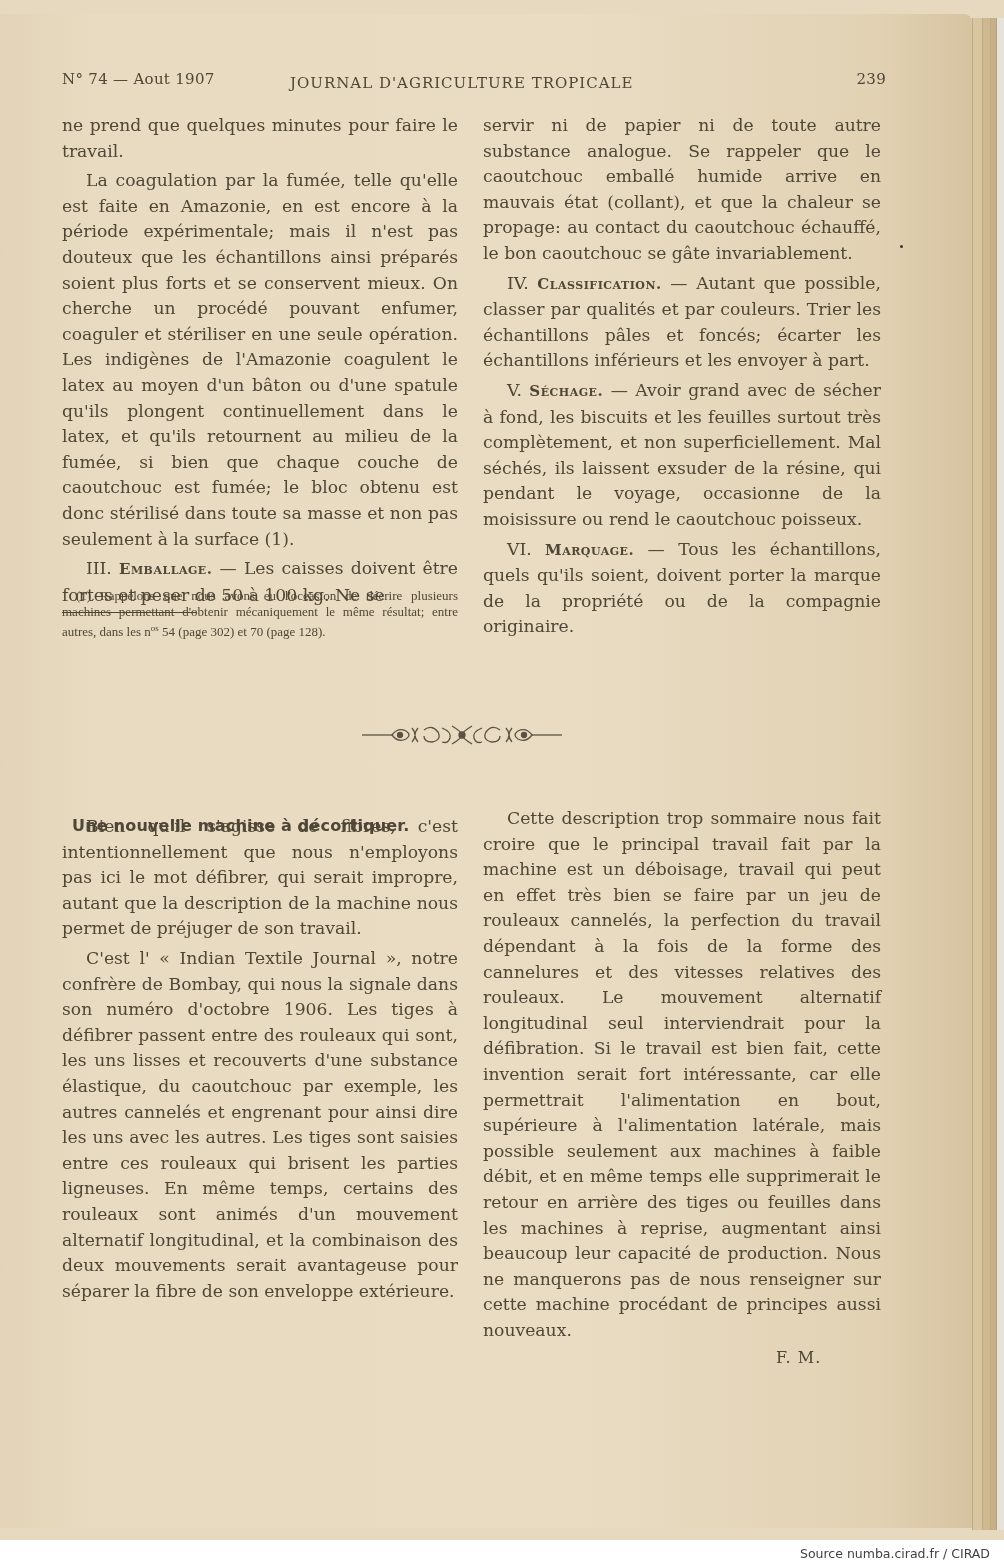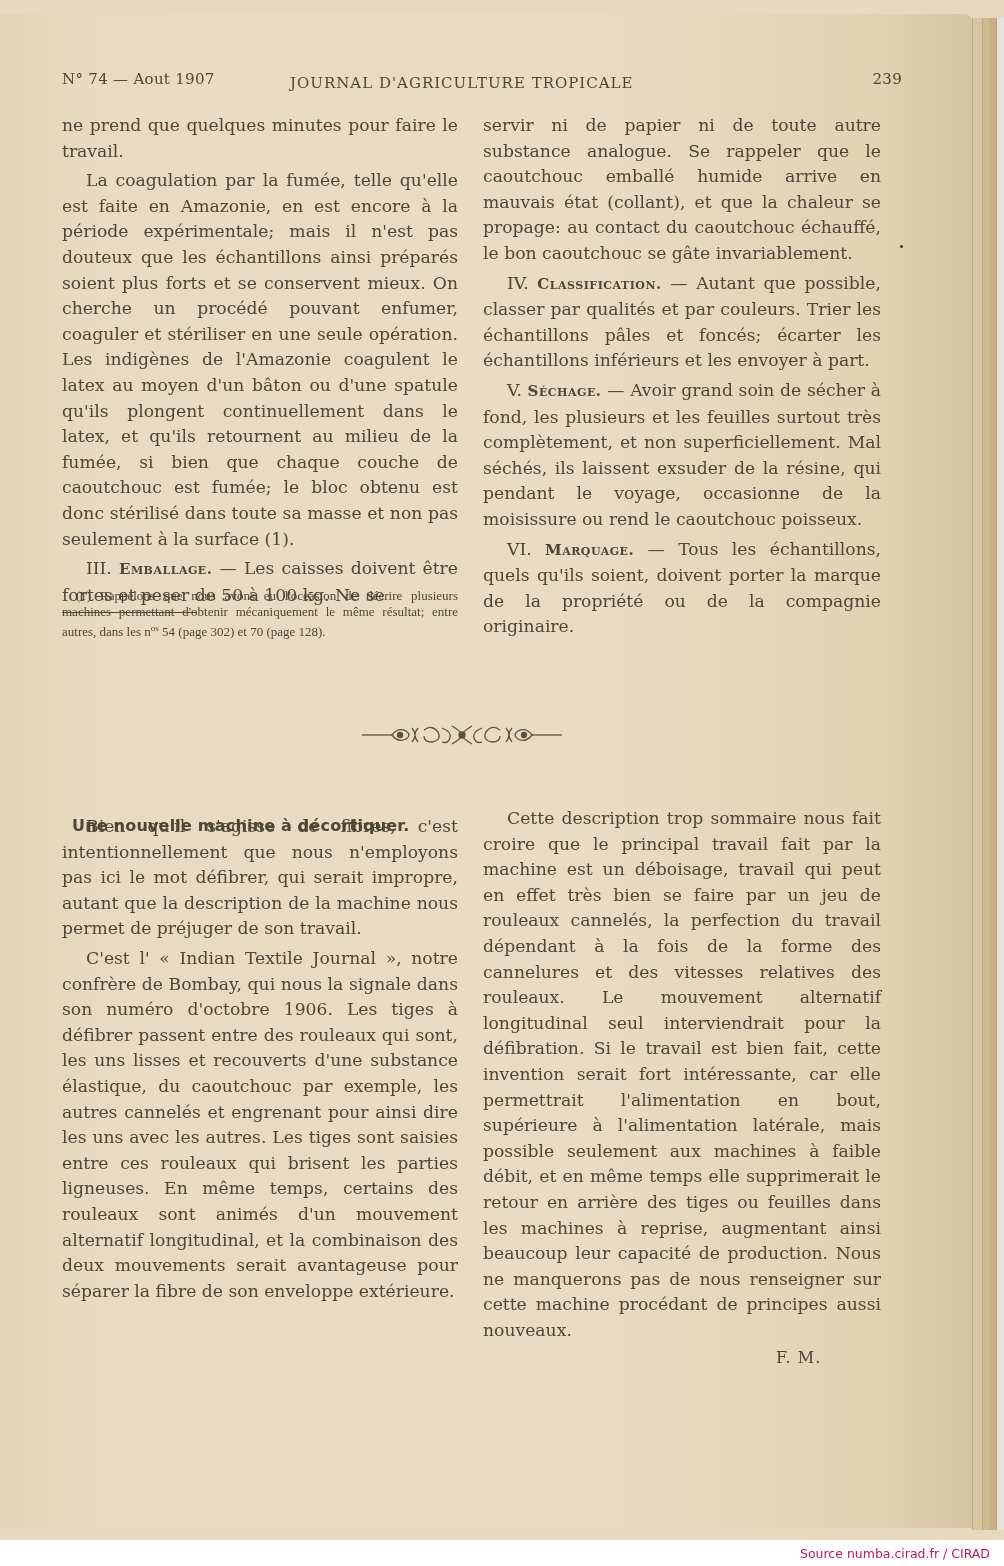--- a/index.html
+++ b/index.html
@@ -28,21 +28,21 @@
   .edge.e4 { left: 996px; width: 8px; background: #e8e3da; border-left: 1px solid #b9a27a; }
 
   .ink { color: #4e4636; }
 
   .running-head {
     position: absolute; top: 70px; left: 62px; width: 840px; height: 26px;
     font-size: 15px; letter-spacing: 0.3px;
   }
   .rh-left { position: absolute; left: 0; top: 0; text-align: center; }
   .rh-center { position: absolute; left: 228px; top: 4px; letter-spacing: 1px; }
-  .rh-right { position: absolute; right: 0; top: 0; text-align: center; }
+  .rh-right { position: absolute; right: 16px; top: 0; text-align: center; }
 
   .col {
     position: absolute; font-size: 17.2px; line-height: 25.6px;
     text-align: justify;
   }
   .col p { margin: 0; text-indent: 0; }
   .col p.ind { text-indent: 24px; }
   .col p + p { margin-top: 4px; }
   .sc { font-variant: small-caps; font-size: 15px; letter-spacing: 0.5px; font-weight: bold; }
 
@@ -70,21 +70,21 @@
   .right-bottom { left: 483px; top: 806px; width: 398px; }
   .signature {
     position: absolute; left: 776px; top: 1348px;
     font-size: 16px; letter-spacing: 1px; text-align: right;
   }
   .dot { position: absolute; width: 3px; height: 3px; border-radius: 50%; background: #3a3428; }
 
   .source {
     position: absolute; right: 14px; top: 1546px;
     font-family: "DejaVu Sans", "Liberation Sans", sans-serif;
-    font-size: 12.5px; color: #be185d;
+    font-size: 12.5px; color: #404040;
   }
 </style>
 </head>
 <body>
 
 <div class="scan"></div>
 <div class="edge e1"></div>
 <div class="edge e2"></div>
 <div class="edge e3"></div>
 <div class="edge e4"></div>
@@ -114,21 +114,21 @@
 <div class="col right-top ink">
   <p>servir ni de papier ni de toute autre substance analogue. Se rappeler que le caoutchouc emballé humide arrive en mauvais état (collant), et que la chaleur se propage: au contact du caoutchouc échauffé, le bon caoutchouc se gâte invariablement.</p>
   <p class="ind">
     <span>IV.</span>
     <span class="sc">Classification.</span>
     <span>— Autant que possible, classer par qualités et par couleurs. Trier les échantillons pâles et foncés; écarter les échantillons inférieurs et les envoyer à part.</span>
   </p>
   <p class="ind">
     <span>V.</span>
     <span class="sc">Séchage.</span>
-    <span>— Avoir grand soin de sécher à fond, les plusieurs et les feuilles surtout très complètement, et non superficiellement. Mal séchés, ils laissent exsuder de la résine, qui pendant le voyage, occasionne de la moisissure ou rend le caoutchouc poisseux.</span>
+    <span>— Avoir grand avec de sécher à fond, les biscuits et les feuilles surtout très complètement, et non superficiellement. Mal séchés, ils laissent exsuder de la résine, qui pendant le voyage, occasionne de la moisissure ou rend le caoutchouc poisseux.</span>
   </p>
   <p class="ind">
     <span>VI.</span>
     <span class="sc">Marquage.</span>
     <span>— Tous les échantillons, quels qu'ils soient, doivent porter la marque de la propriété ou de la compagnie originaire.</span>
   </p>
 </div>
 
 <div class="ornament">
   <svg width="200" height="26" viewBox="0 0 200 26">

